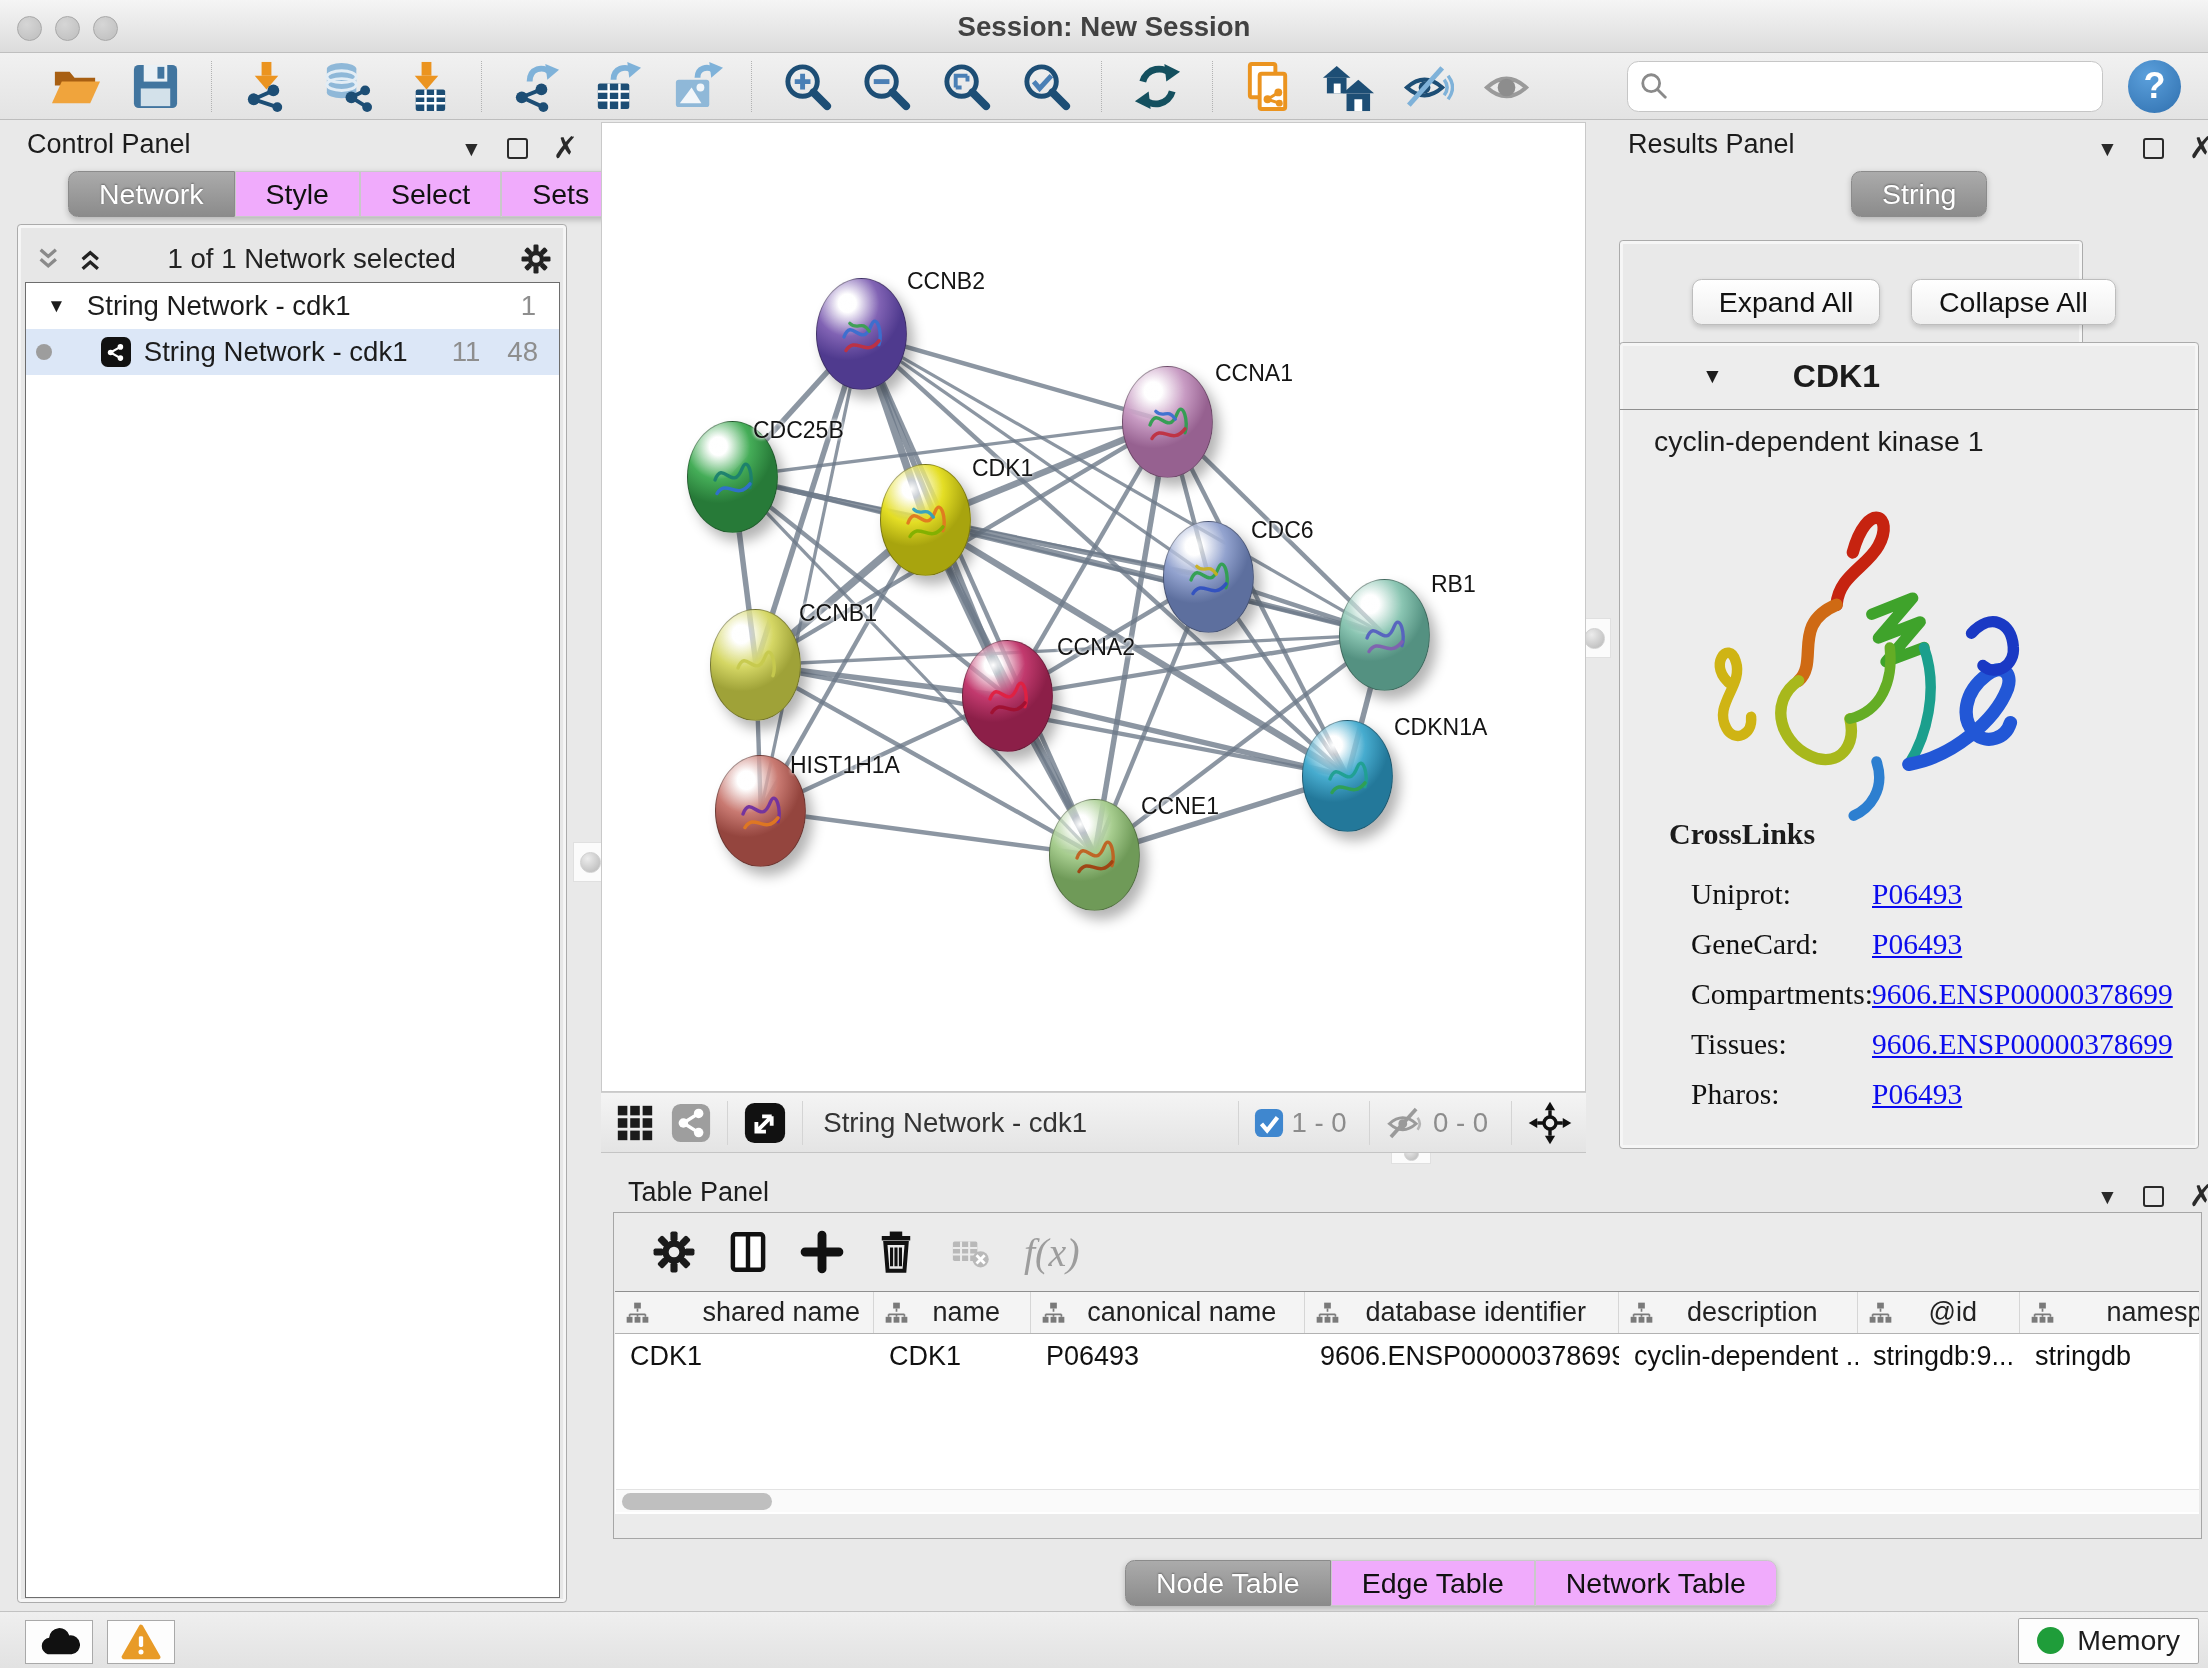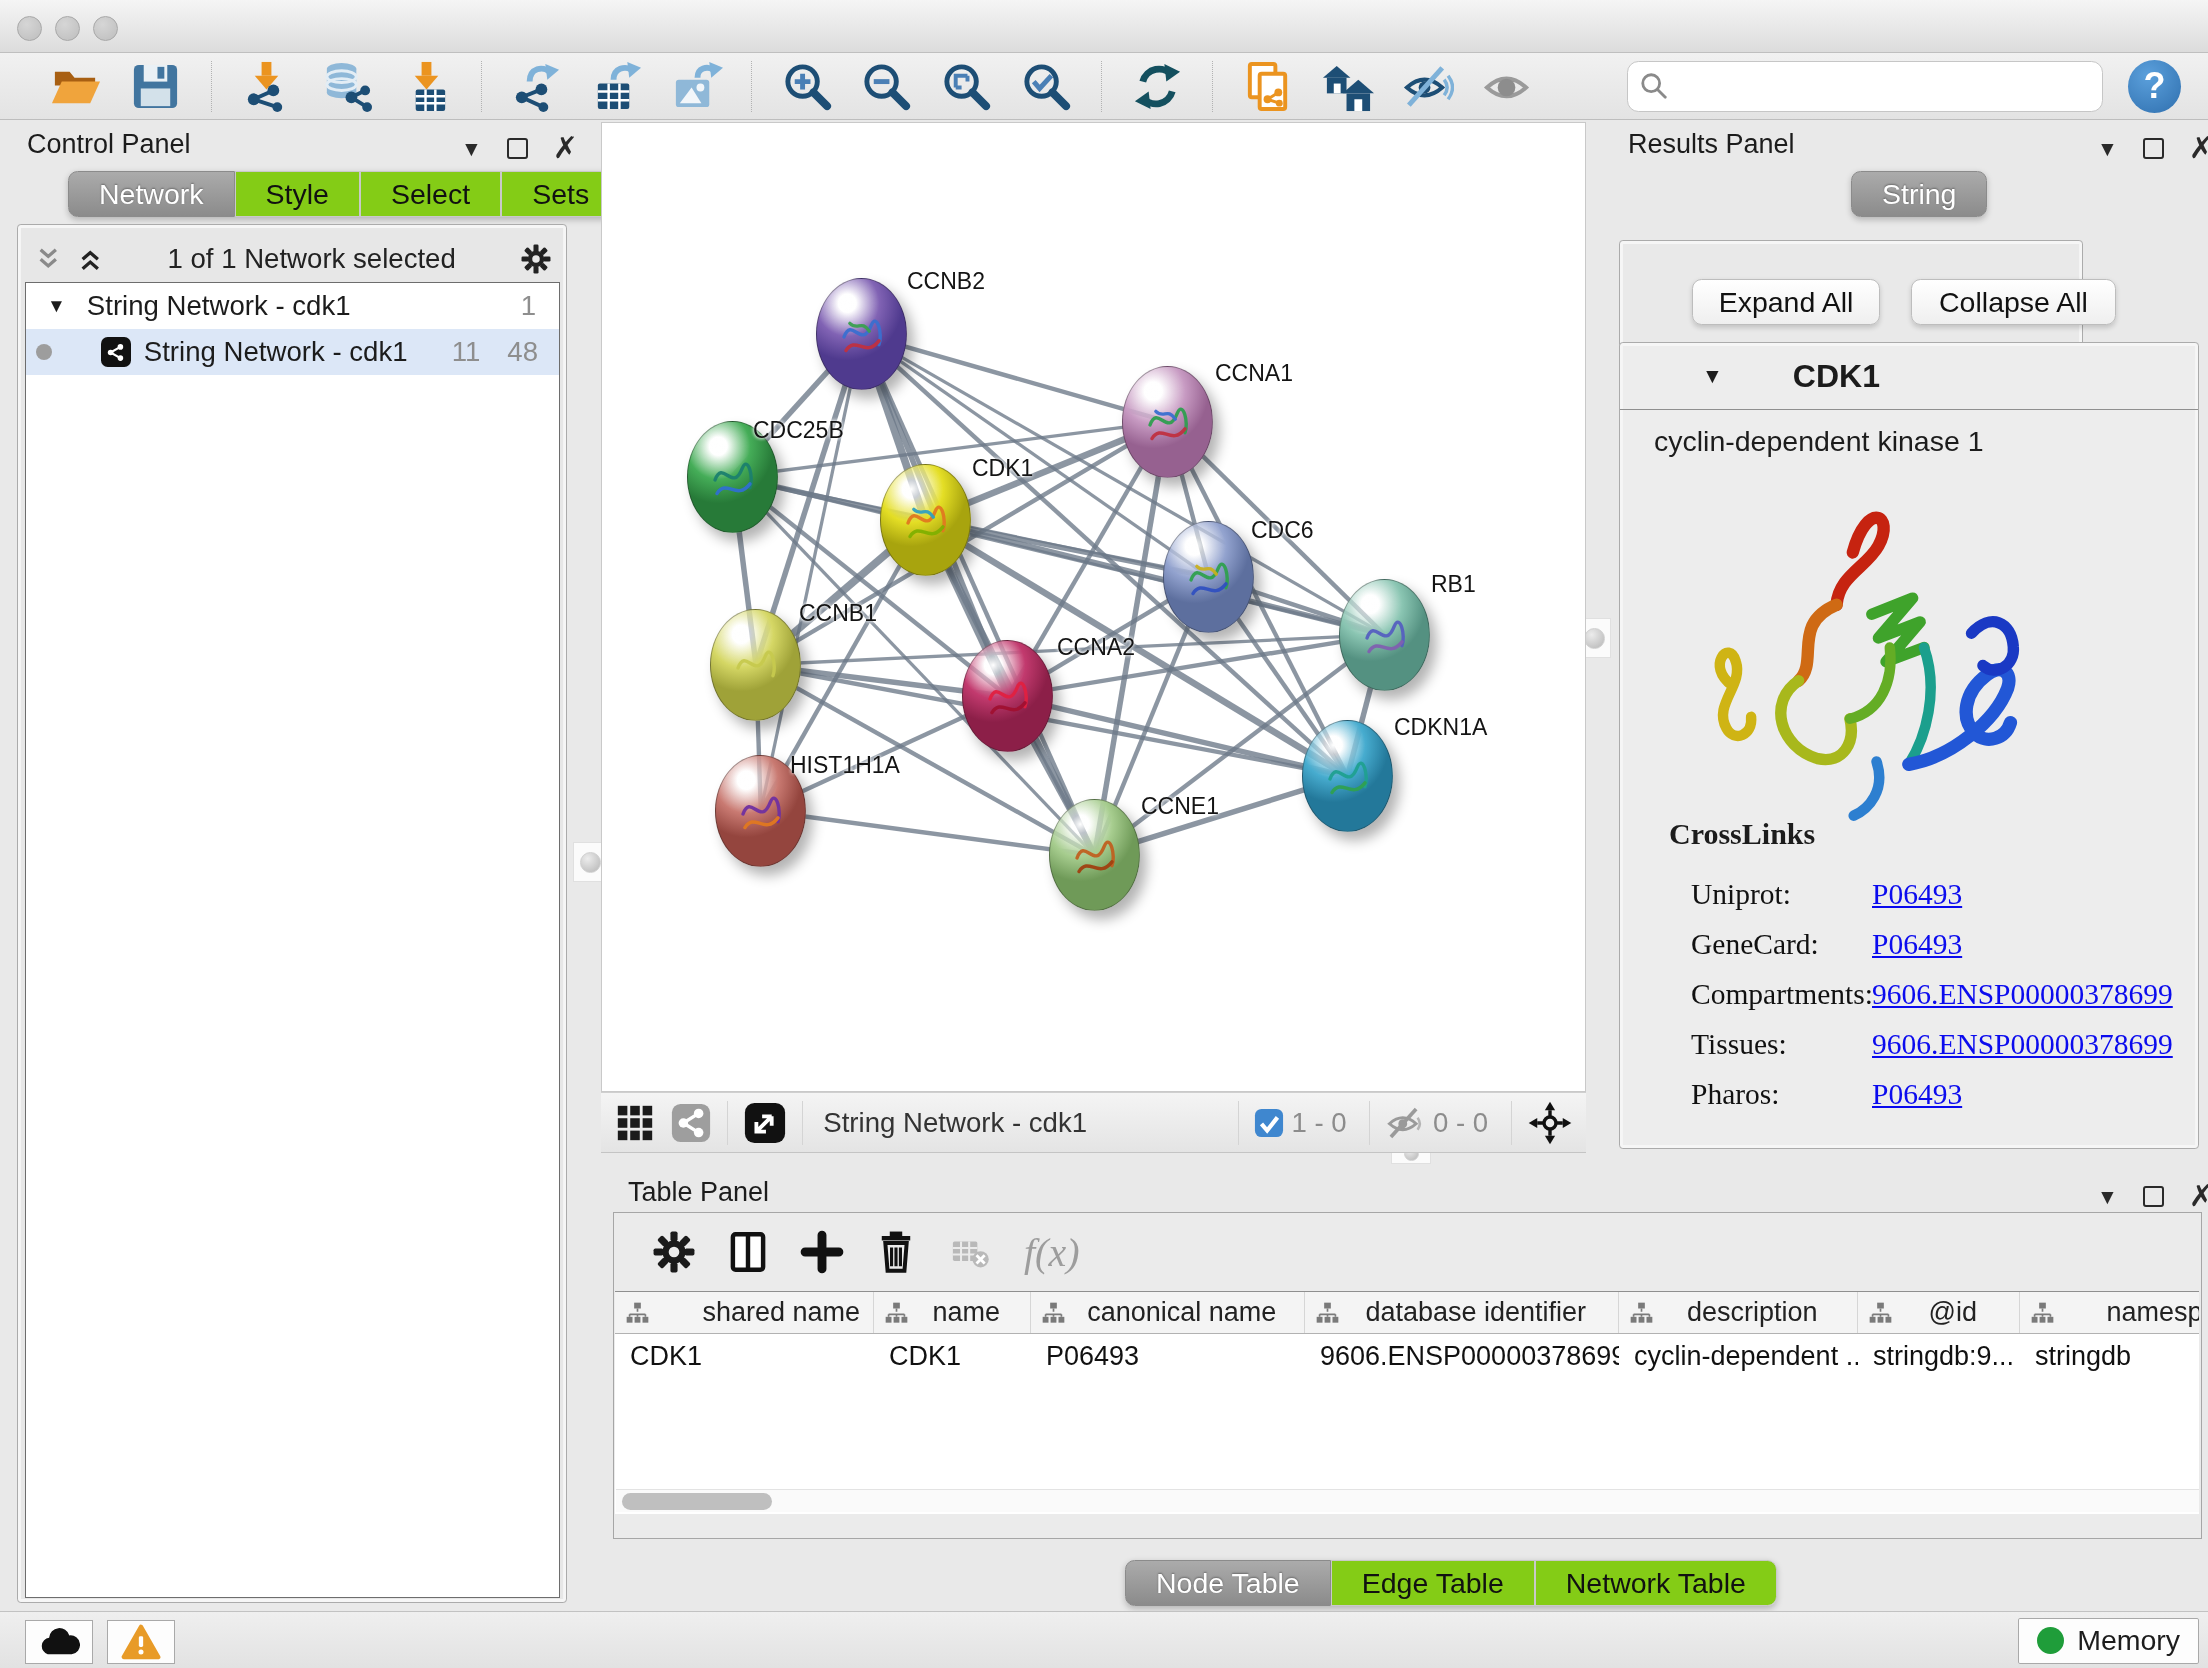--- a/index.html
+++ b/index.html
@@ -16,21 +16,21 @@
 .search{margin-left:auto;width:476px;height:51px;background:#fff;border:1.9px solid #c6c6c6;border-radius:11.4px;display:flex;align-items:center;padding:0 11.4px;flex:0 0 auto}
 .search input{border:none;outline:none;font-size:27px;flex:1;font-family:inherit;background:transparent}
 .help{width:53px;height:53px;border-radius:50%;background:radial-gradient(circle at 38% 30%,#5ba0dc,#2f6fae);color:#fff;font-weight:bold;font-size:36px;display:flex;align-items:center;justify-content:center;margin:0 27px 0 25px;flex:0 0 auto}
 
 .phead{position:absolute;font-size:27px;color:#1c1c1c}
 .pctrl{position:absolute;display:flex;gap:25px;align-items:center;color:#2a2a2a}
 .tri{font-size:21px;line-height:1}
 .sqico{width:21px;height:21px;border:2.9px solid #2a2a2a;border-radius:2.9px}
 .xico{font-size:30px;font-weight:bold;line-height:1}
 .tabs{display:flex;border-radius:9.5px;box-shadow:0 2.9px 6.7px rgba(0,0,0,.22)}
-.tab{height:46px;padding:0 30px;font-size:28.5px;display:flex;align-items:center;background:#84cc16;border:1px solid #c9c9c9;color:#111;white-space:nowrap}
+.tab{height:46px;padding:0 30px;font-size:28.5px;display:flex;align-items:center;background:#f0abfc;border:1px solid #c9c9c9;color:#111;white-space:nowrap}
 .tab.active{background:linear-gradient(#ababab,#8b8b8b);color:#fff;text-shadow:0 -1px 1.9px rgba(0,0,0,.35);border-color:#8b8b8b}
 .tab:first-child{border-radius:9.5px 0 0 9.5px}
 .tab:last-child{border-radius:0 9.5px 9.5px 0}
 .groupbox{position:absolute;border:1.9px solid #ababab;border-radius:3.8px;box-shadow:inset 0 0 0 2.9px #f6f6f6}
 .btn{background:linear-gradient(#ffffff,#efefef);border:1px solid #bdbdbd;border-radius:9.5px;font-size:28.5px;display:flex;align-items:center;justify-content:center;box-shadow:0 2.9px 4.8px rgba(0,0,0,.16);color:#111}
 
 .cp-sub{position:absolute;display:flex;align-items:center;font-size:27.6px;color:#222}
 .netlist{position:absolute;background:#fff;border:1.9px solid #6d6d6d}
 .nrow{position:relative;height:46px;display:flex;align-items:center;font-size:27.6px}
 .nrow.sel{background:#dce7f7}
@@ -66,20 +66,21 @@
 .statusbar{position:absolute;left:0;top:1611px;width:2208px;height:57px;background:linear-gradient(#efefef,#e2e2e2);border-top:1.9px solid #c2c2c2}
 .sbtn{position:absolute;background:#fdfdfd;border:1.9px solid #a9a9a9;display:flex;align-items:center;justify-content:center}
 </style>
 </head>
 <body>
 
 <div class="titlebar">
   <span class="light" style="left:17px"></span>
   <span class="light" style="left:55px"></span>
   <span class="light" style="left:93px"></span>
+  <div class="wintitle">Session: New Session</div>
 </div>
 
 <div class="toolbar">
   <div class="tbtn">
     <svg width="53" height="53" viewBox="0 0 54 54">
         <path d="M6 12 h15 l5 6 h21 v8 H6z" fill="#a85f12"></path>
         <path d="M3 44 L13 22 h39 L42 44z" fill="#f0a43c"></path>
       </svg>
   </div>
   <div class="tbtn">

